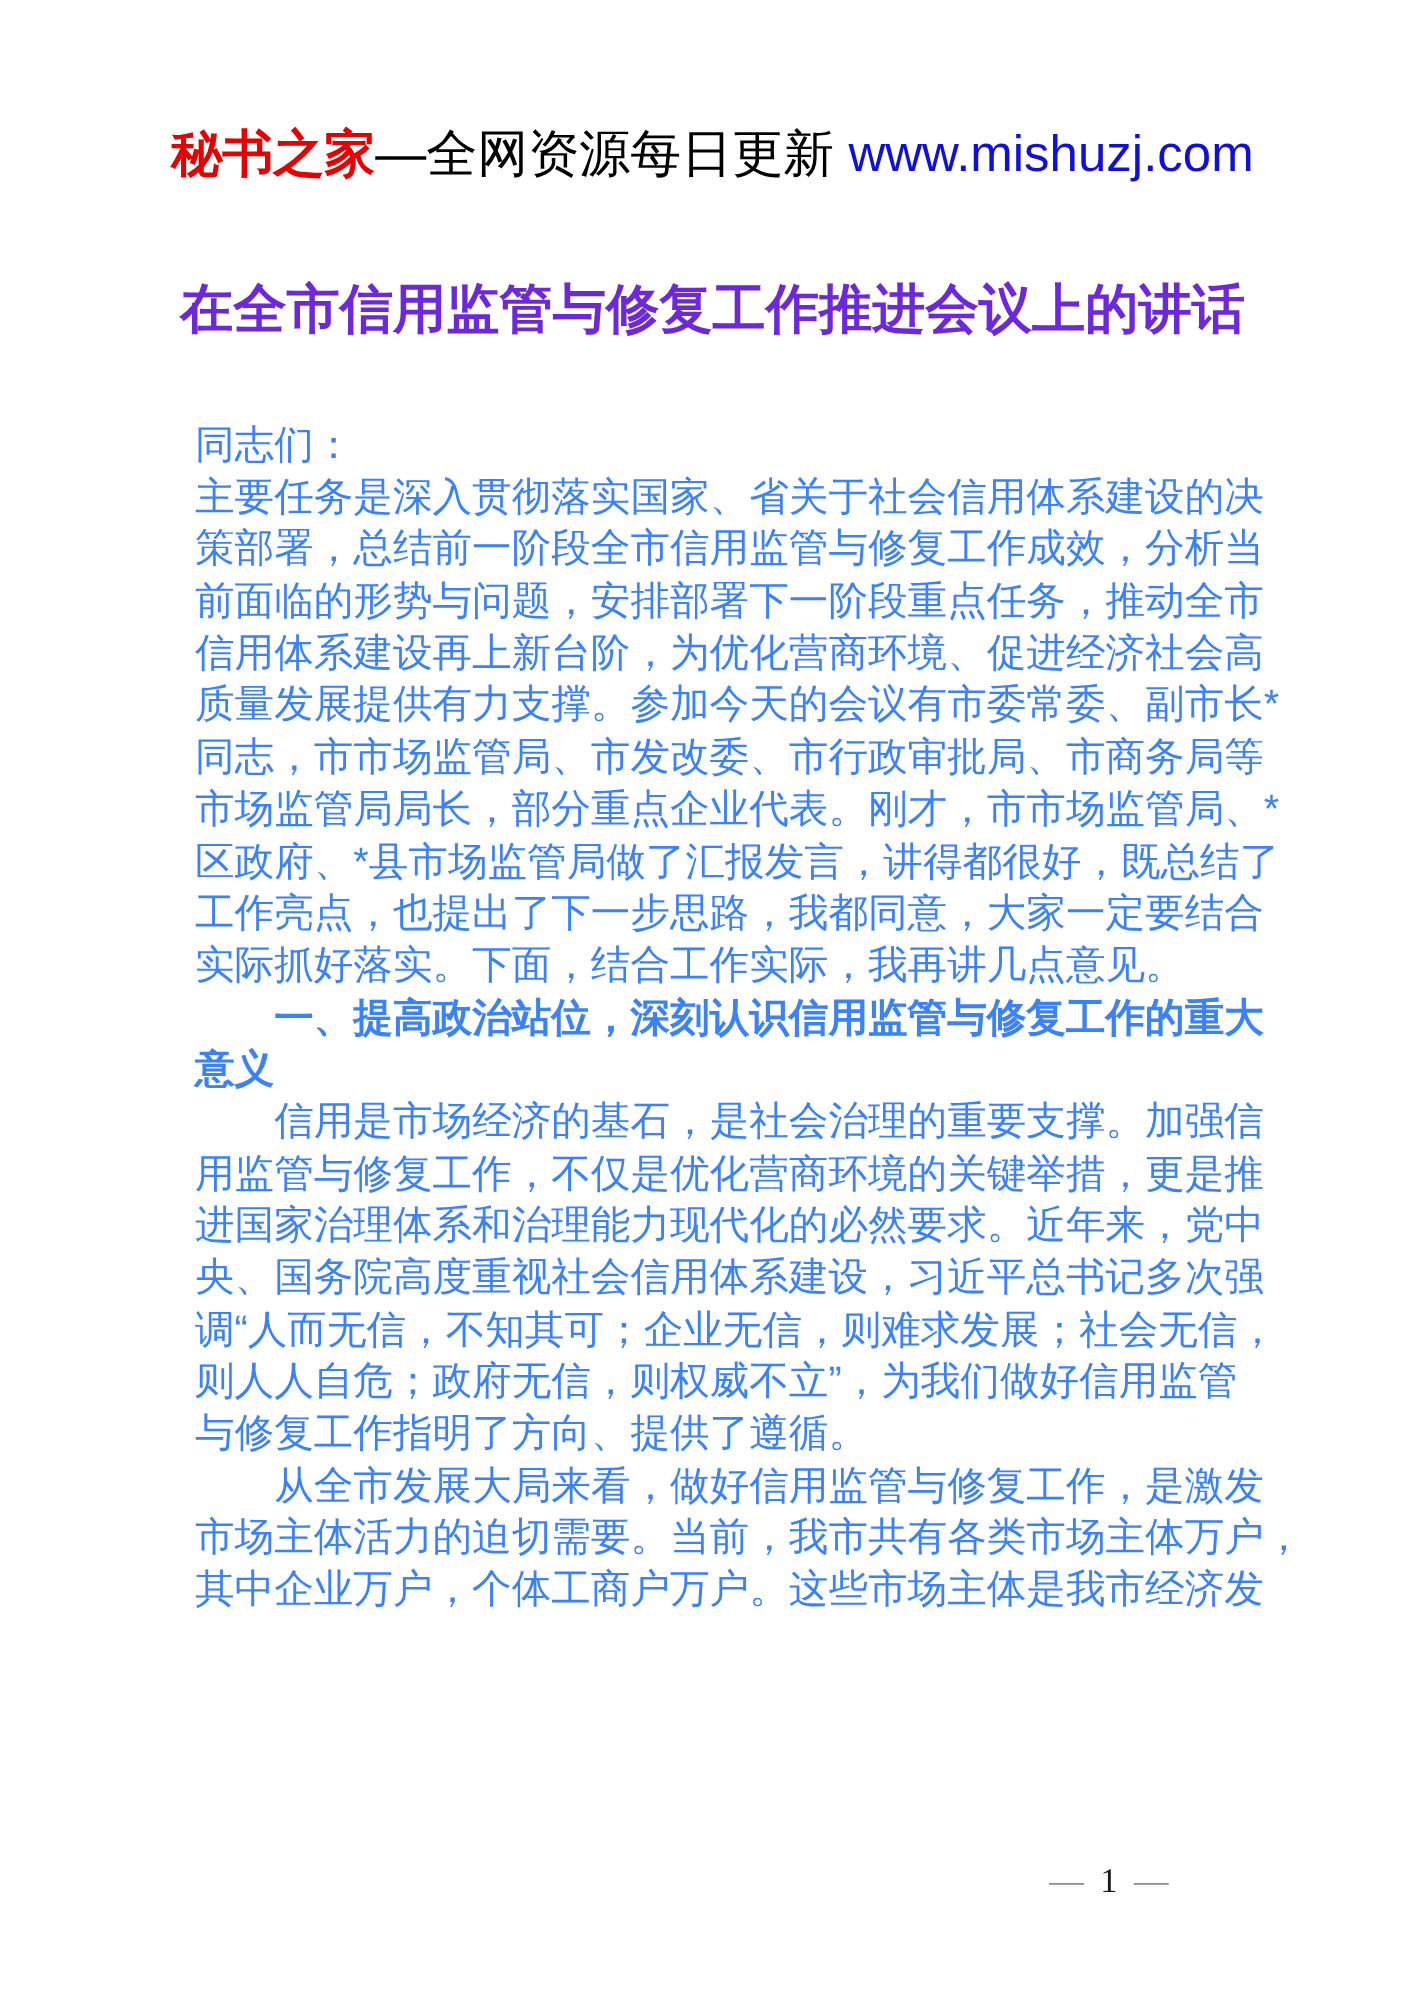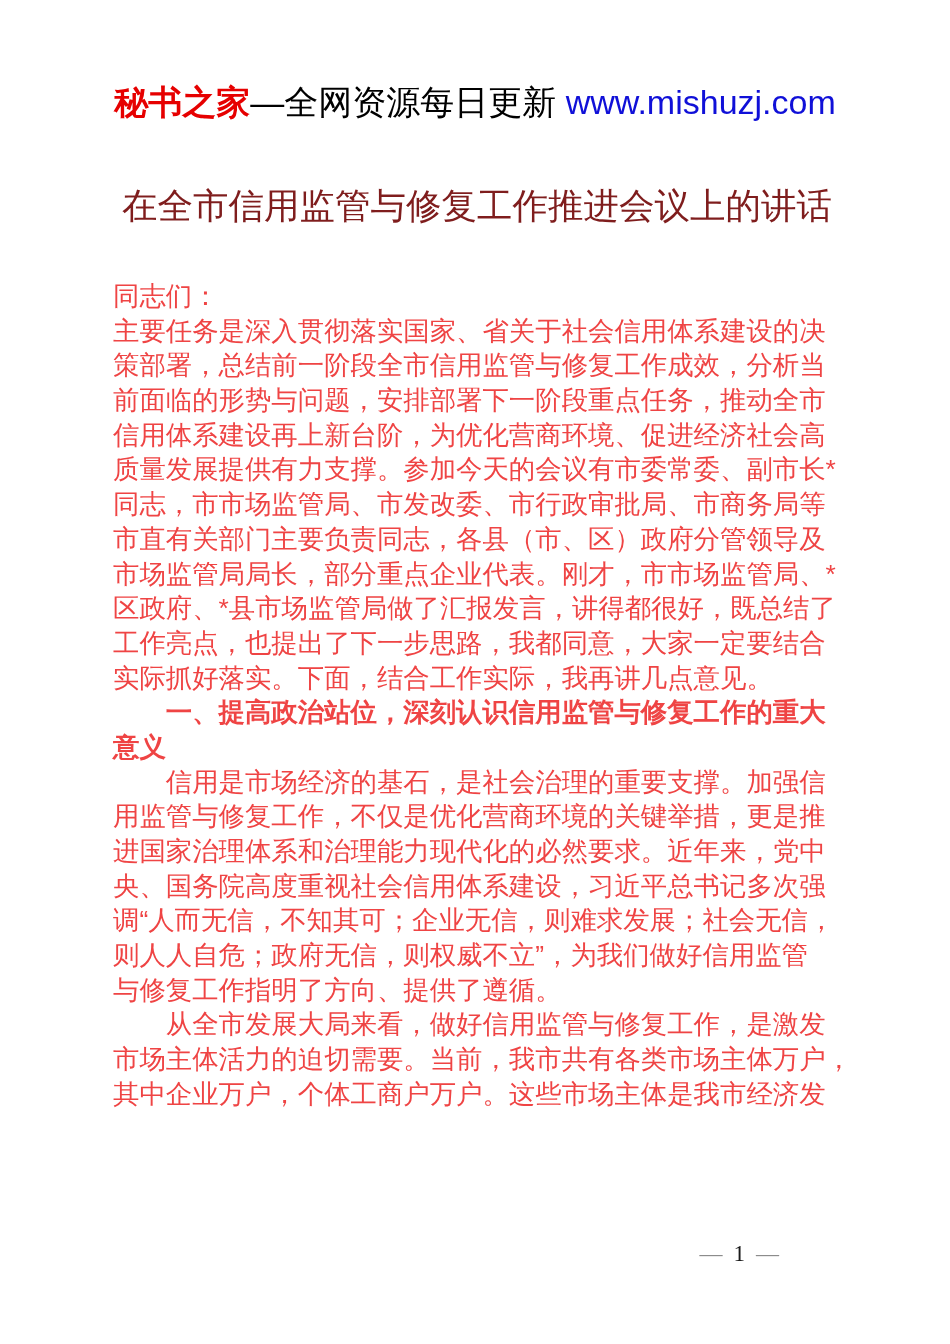--- a/index.html
+++ b/index.html
@@ -23,34 +23,34 @@
   }
   .brand  { color: #e60000; font-weight: bold; }
   .tagline { color: #000000; }
   .url    { color: #1010d8; }
 
   
   .title {
     position: absolute;
     top: 183px; left: 118px; width: 714px;
     margin: 0;
-    text-align: right;
+    text-align: center;
     font-size: 35.5px;
-    font-weight: 400;
+    font-weight: 700;
     white-space: nowrap;
-    color: #7f1d1d;
+    color: #6d28d9;
   }
 
   
   .content {
     position: absolute;
-    top: 279px; left: 113px; width: 714px;
+    top: 279px; left: 130px; width: 714px;
     font-size: 26.4px;
     line-height: 34.7px;
-    color: #ef4444;
+    color: #3b82f6;
   }
   .line   { height: 34.7px; white-space: nowrap; }
   .indent { padding-left: 52.8px; }
   .bold   { font-weight: bold; }
 
   
   .footer {
     position: absolute;
     top: 1241px; right: 171px;
     font-family: "Liberation Serif", serif;
@@ -73,21 +73,20 @@
   <h1 class="title">在全市信用监管与修复工作推进会议上的讲话</h1>
 
   <div class="content" id="content">
       <div class="line">同志们：</div>
       <div class="line">主要任务是深入贯彻落实国家、省关于社会信用体系建设的决</div>
       <div class="line">策部署，总结前一阶段全市信用监管与修复工作成效，分析当</div>
       <div class="line">前面临的形势与问题，安排部署下一阶段重点任务，推动全市</div>
       <div class="line">信用体系建设再上新台阶，为优化营商环境、促进经济社会高</div>
       <div class="line">质量发展提供有力支撑。参加今天的会议有市委常委、副市长*</div>
       <div class="line">同志，市市场监管局、市发改委、市行政审批局、市商务局等</div>
-      <div class="line">市直有关部门主要负责同志，各县（市、区）政府分管领导及</div>
       <div class="line">市场监管局局长，部分重点企业代表。刚才，市市场监管局、*</div>
       <div class="line">区政府、*县市场监管局做了汇报发言，讲得都很好，既总结了</div>
       <div class="line">工作亮点，也提出了下一步思路，我都同意，大家一定要结合</div>
       <div class="line">实际抓好落实。下面，结合工作实际，我再讲几点意见。</div>
       <div class="line indent bold">一、提高政治站位，深刻认识信用监管与修复工作的重大</div>
       <div class="line bold">意义</div>
       <div class="line indent">信用是市场经济的基石，是社会治理的重要支撑。加强信</div>
       <div class="line">用监管与修复工作，不仅是优化营商环境的关键举措，更是推</div>
       <div class="line">进国家治理体系和治理能力现代化的必然要求。近年来，党中</div>
       <div class="line">央、国务院高度重视社会信用体系建设，习近平总书记多次强</div>

